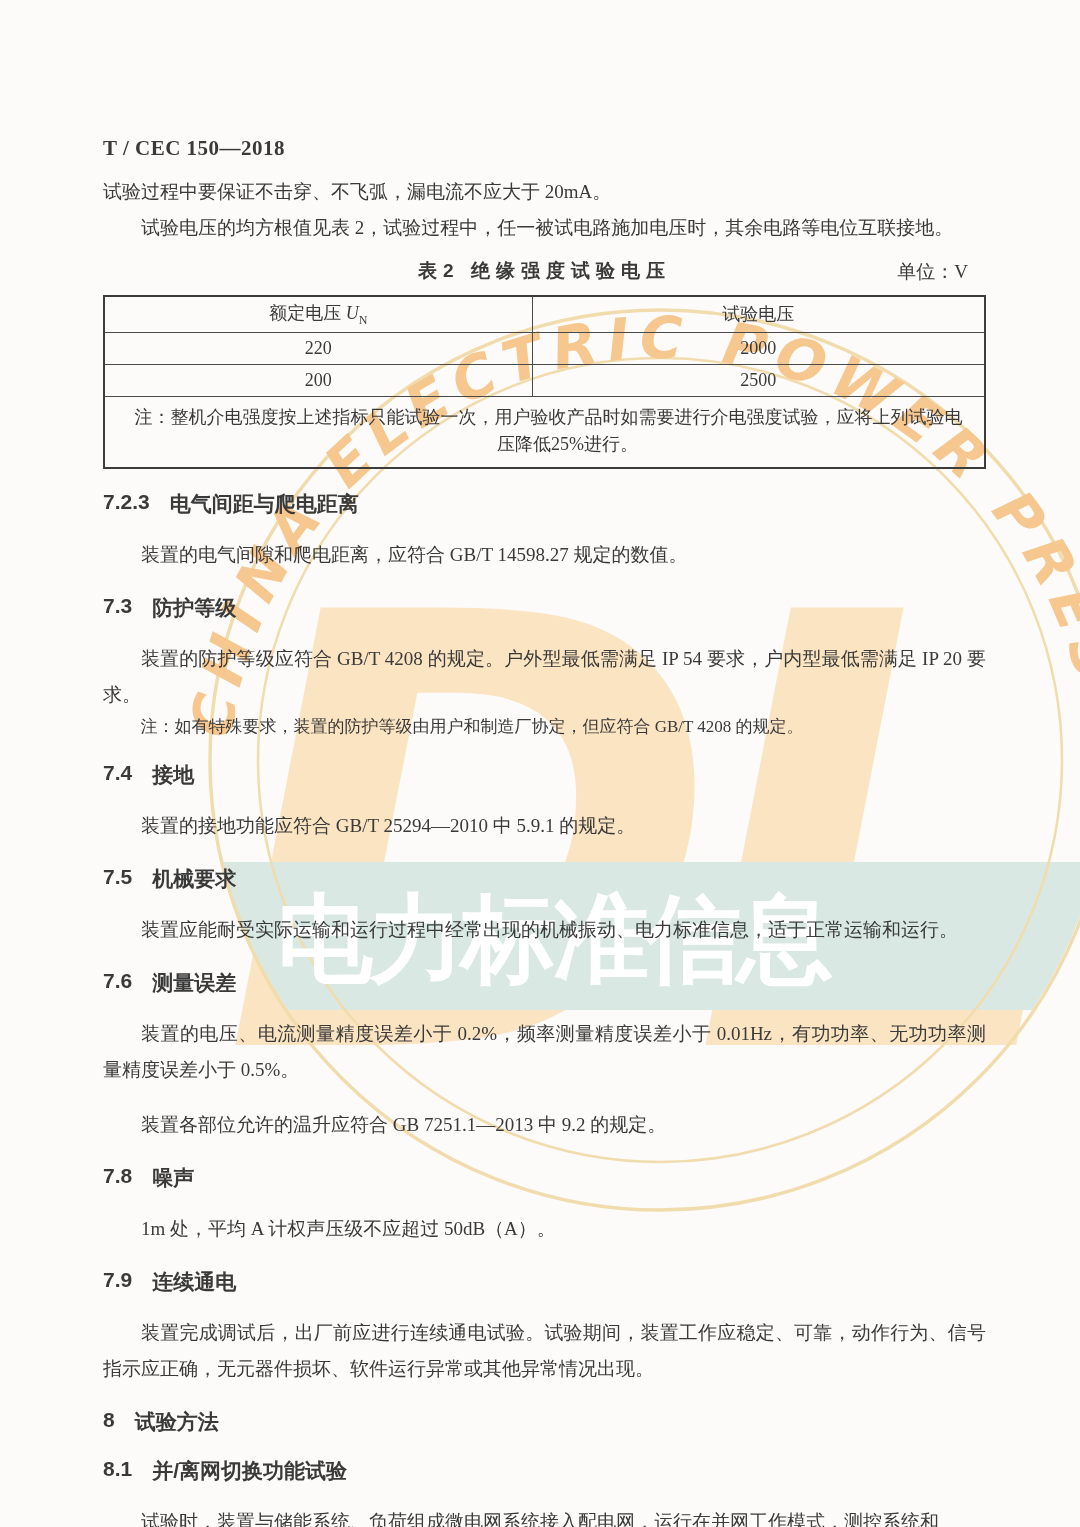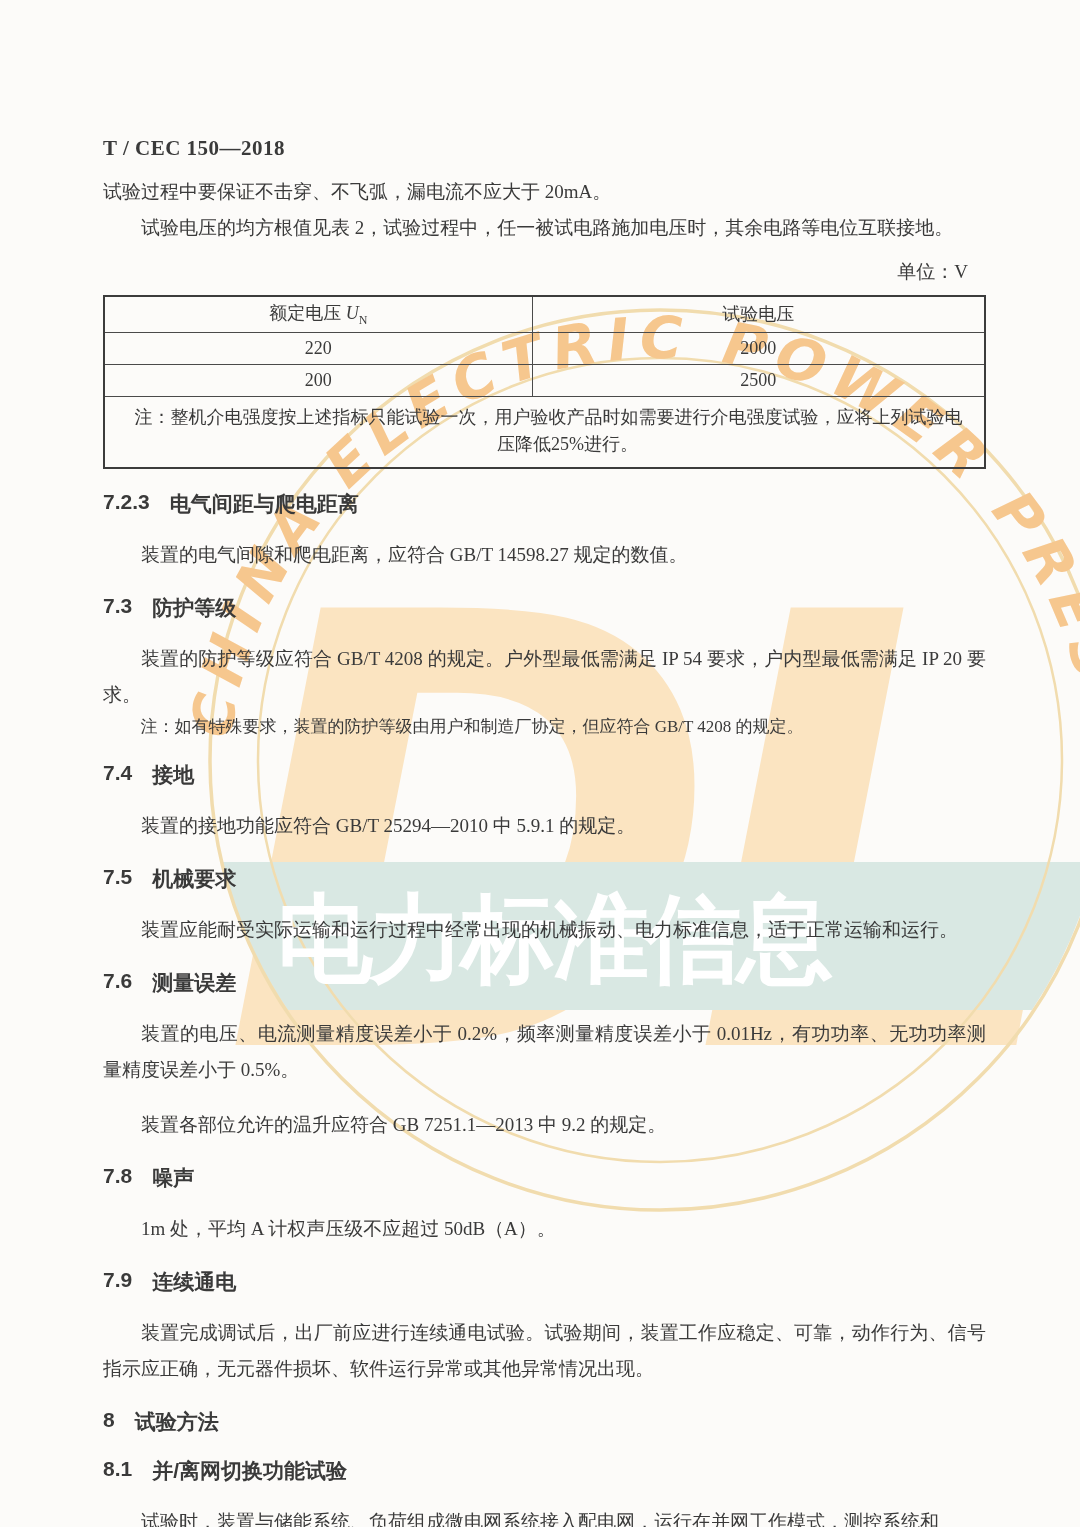--- a/index.html
+++ b/index.html
@@ -90,20 +90,21 @@
   <div class="content">
 
     <div class="doc-header">T / CEC 150—2018</div>
 
     <div class="intro">
       <p class="body-text">试验过程中要保证不击穿、不飞弧，漏电流不应大于 20mA。</p>
       <p class="body-text indent">试验电压的均方根值见表 2，试验过程中，任一被试电路施加电压时，其余电路等电位互联接地。</p>
     </div>
 
     <div class="table-title-row">
+      <span class="table-title">表2 绝缘强度试验电压</span>
       <span class="table-unit">单位：V</span>
     </div>
 
     <table class="std">
       <colgroup>
           <col style="width:48.6%">
           <col style="width:51.4%">
         </colgroup>
       <tbody>
         <tr>

